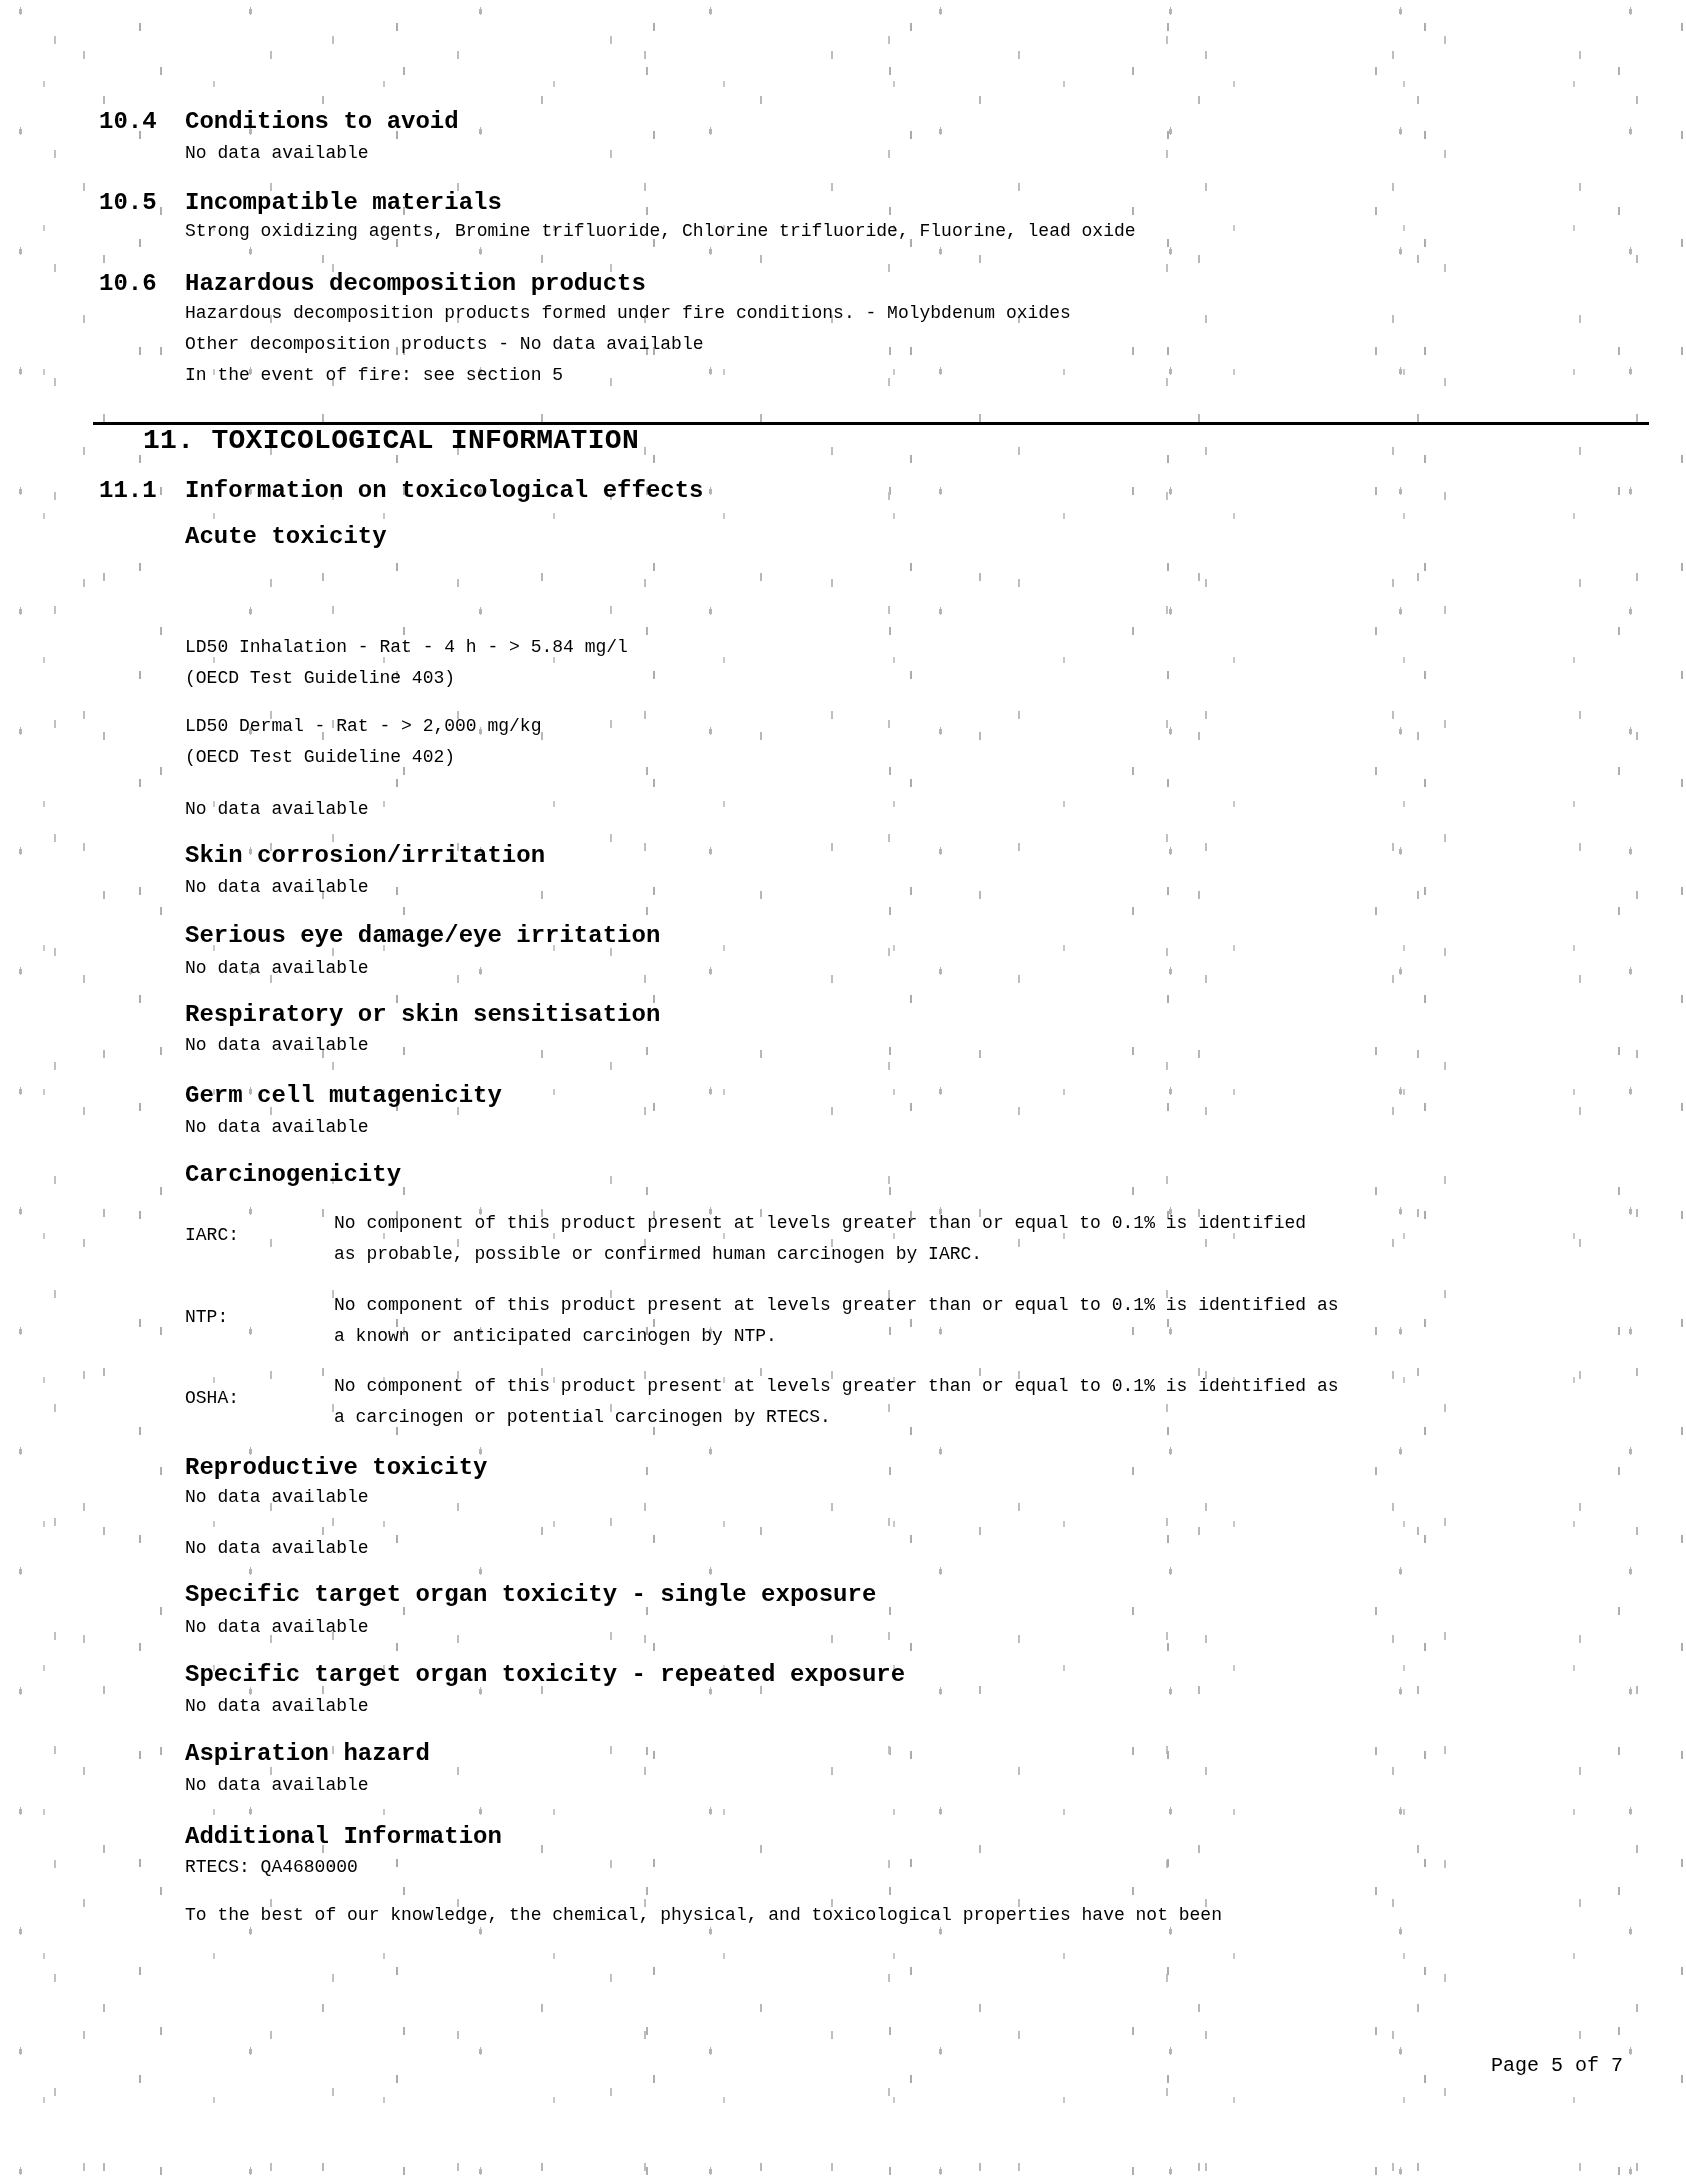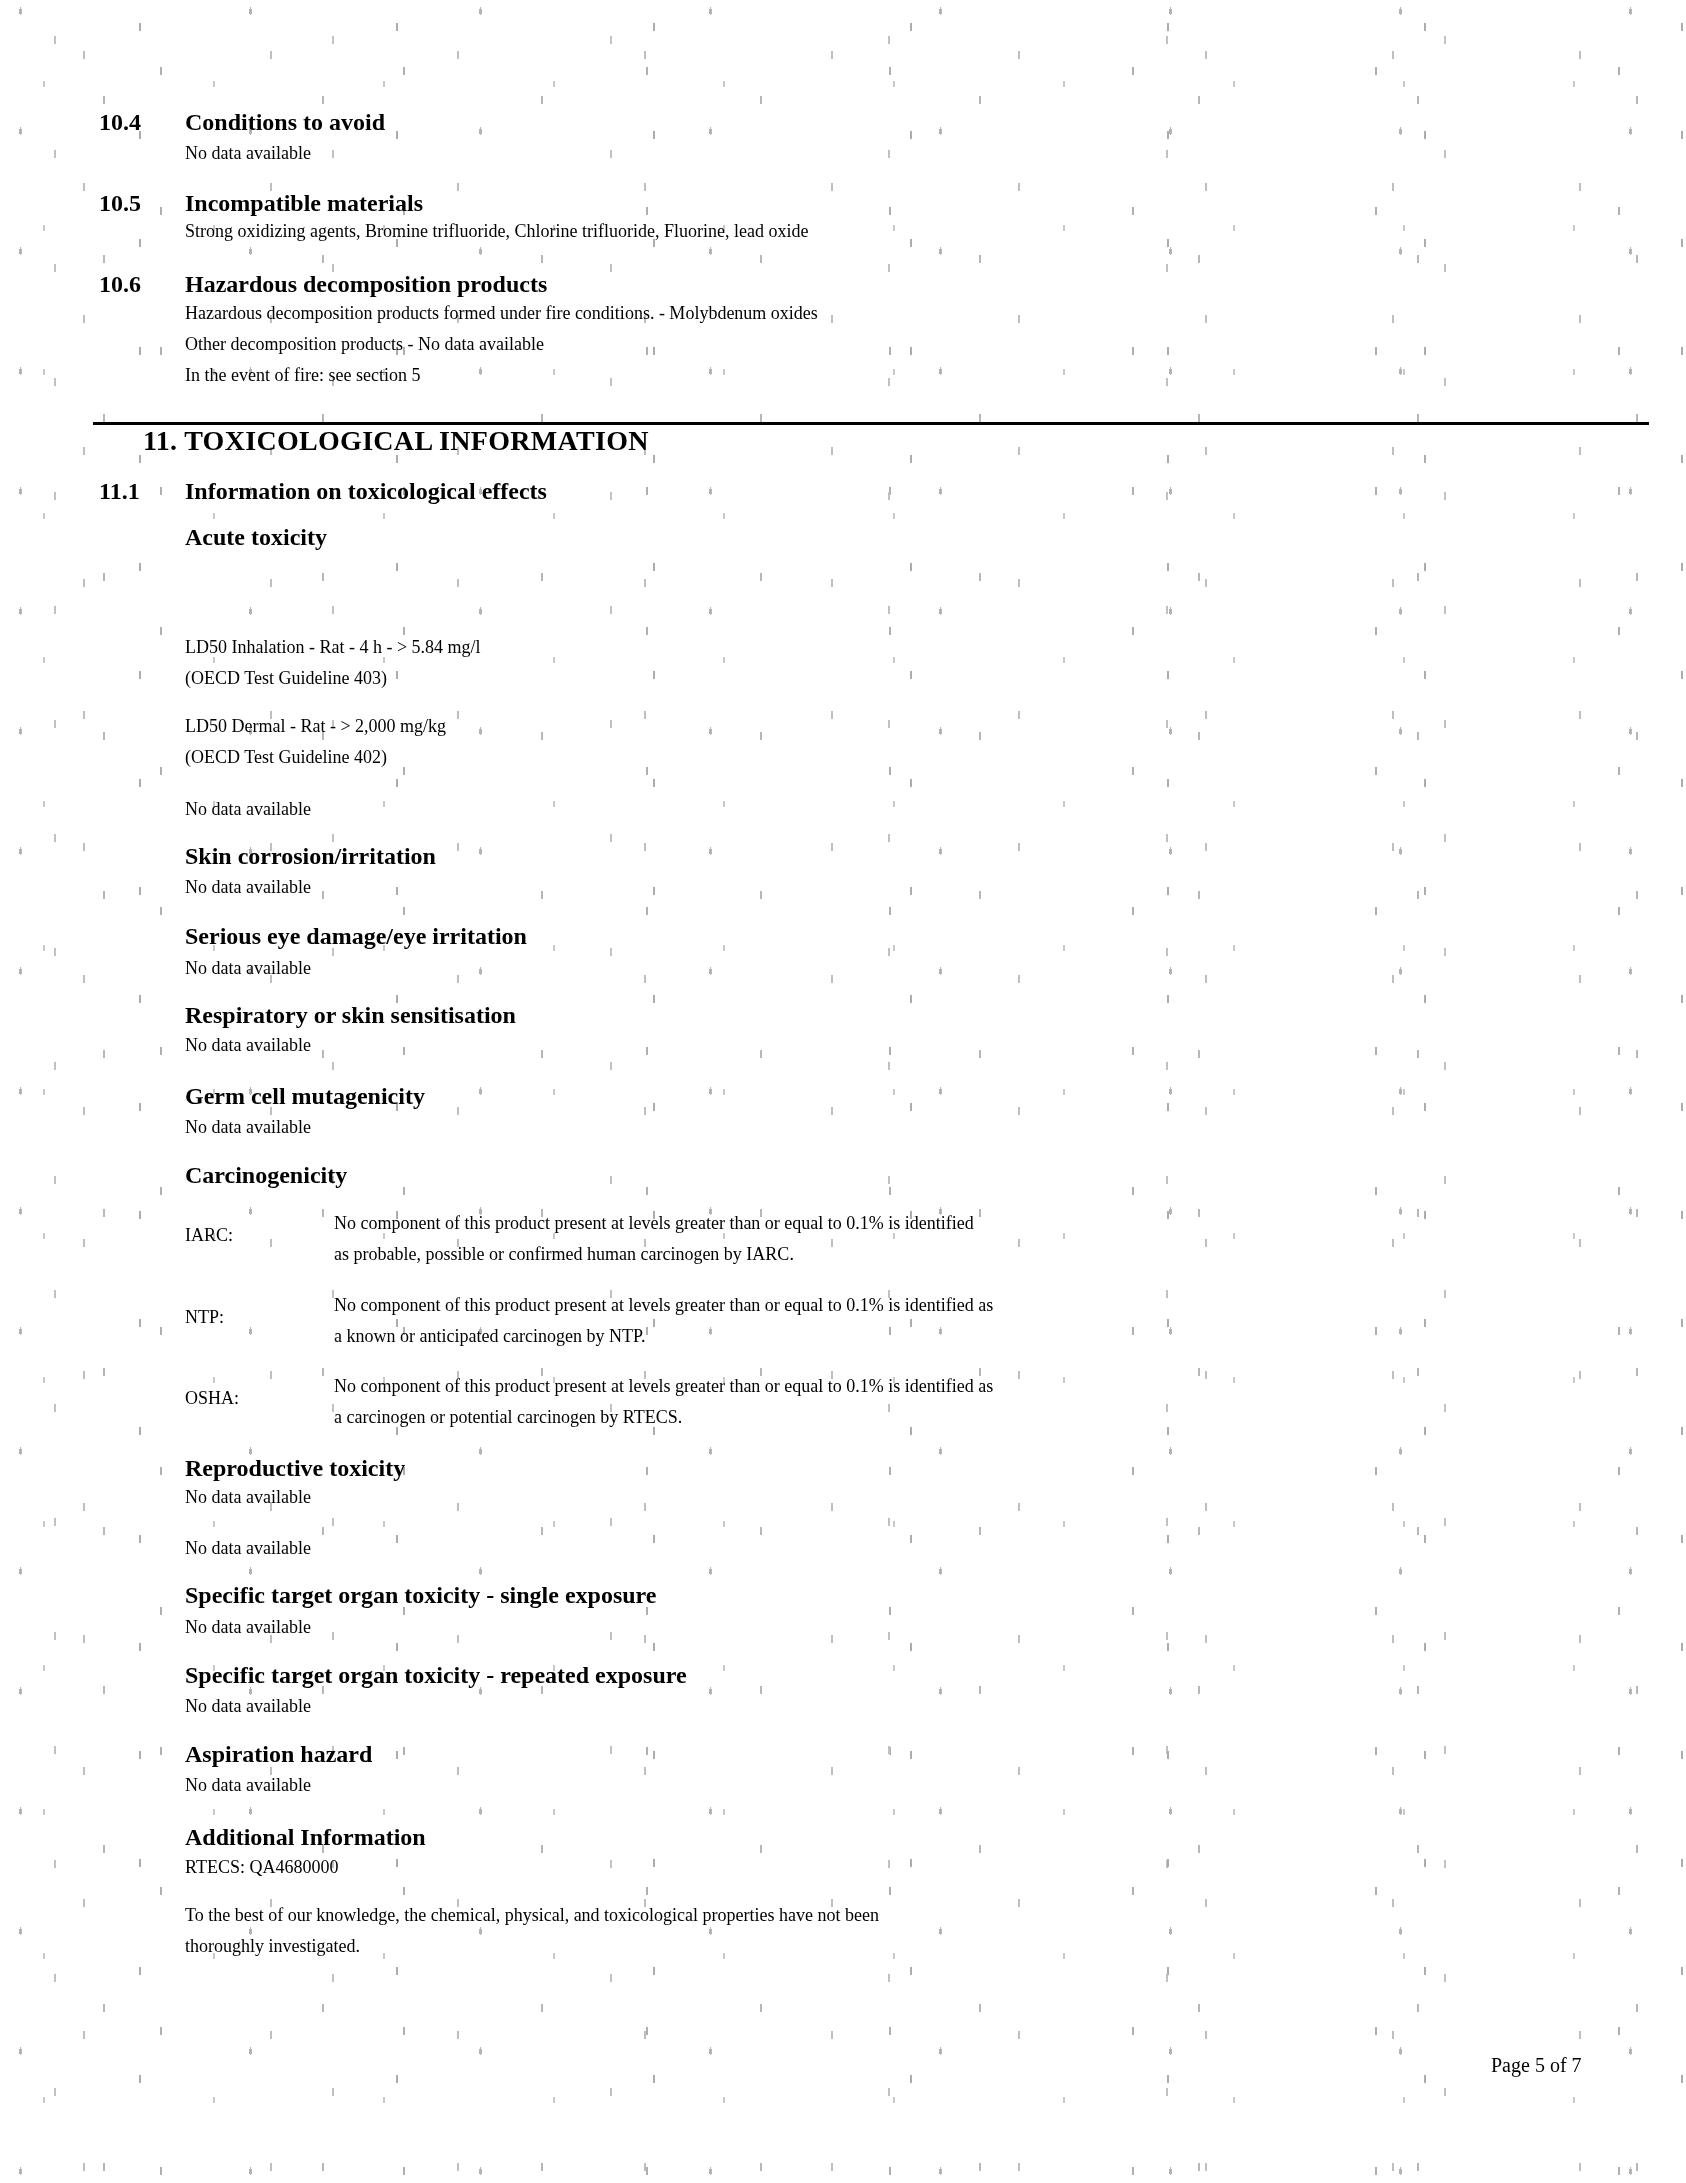--- a/index.html
+++ b/index.html
@@ -1,20 +1,20 @@
 <!DOCTYPE html>
 <html style="font-size:10.6px"><head>
 <meta charset="utf-8">
 <style>
   html,body{margin:0;padding:0;background:#fff;}
   .page{
     position:relative;
     width:1687px;height:2183px;
     background:#ffffff;
-    font-family:Liberation Serif, serif;
+    font-family:Liberation Mono, monospace;
     color:#000;
     overflow:hidden;
   }
   
   .artifacts{
     position:absolute;inset:0;
     background-image:
       radial-gradient(ellipse 1.3px 4px at 20.5px 11.2px,  #a7a7a7 97%, transparent 100%),
       radial-gradient(ellipse 1.3px 4px at 84px 55px, #b3b3b3 97%, transparent 100%),
       radial-gradient(ellipse 1.3px 4px at 140px 27px, #9e9e9e 97%, transparent 100%),
@@ -142,19 +142,18 @@
   <div class="abs body txt" style="top:1691px">No data available</div>
 
   <div class="abs h3 txt" style="top:1738px">Aspiration hazard</div>
   <div class="abs body txt" style="top:1770px">No data available</div>
 
   <div class="abs h3 txt" style="top:1821px">Additional Information</div>
   <div class="abs body txt" style="top:1852px">RTECS: QA4680000</div>
 
   <div class="abs body txt" style="top:1900px">
     <div>To the best of our knowledge, the chemical, physical, and toxicological properties have not been</div>
-    <div>thoroughly investigated.</div>
   </div>
 
   <div class="footer">Page 5 of 7</div>
 
 </div>
 
 
 </body></html>

